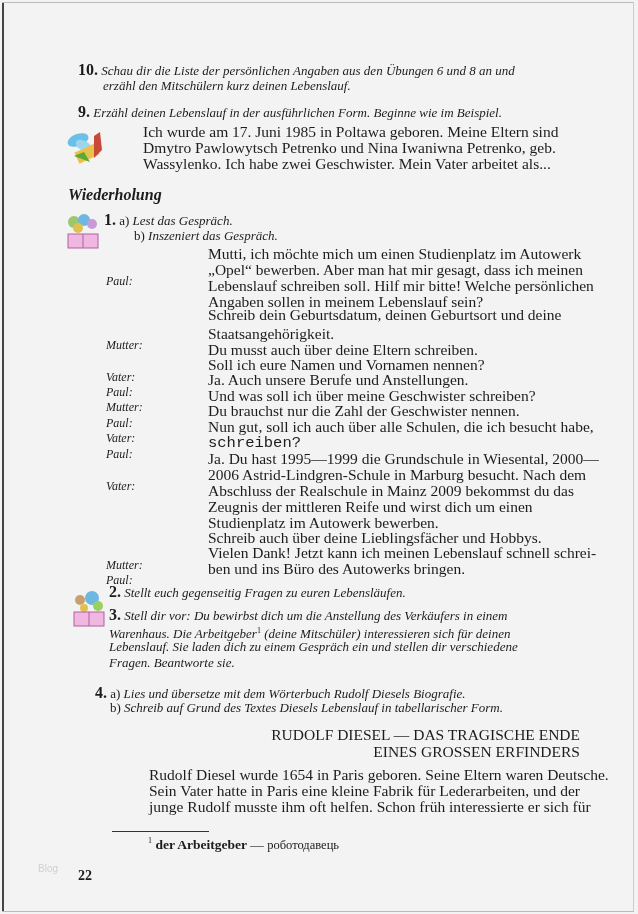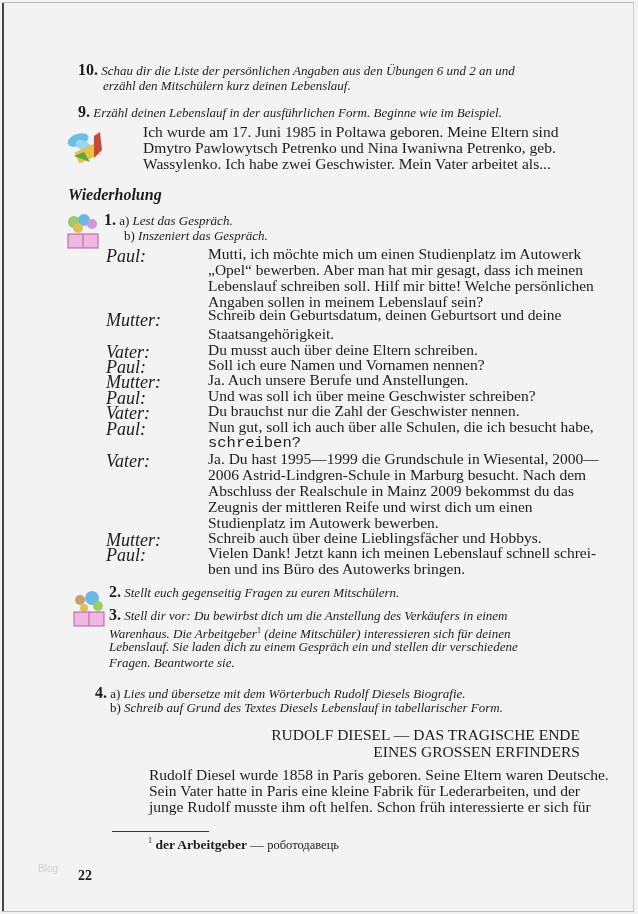--- a/index.html
+++ b/index.html
@@ -9,38 +9,38 @@
   }
   .frame-left { position:absolute; left:2px; top:2px; bottom:2px; width:2px; background:#444; }
   .frame-top { position:absolute; left:2px; right:4px; top:2px; height:1px; background:#bbb; }
   .frame-right { position:absolute; right:4px; top:2px; bottom:2px; width:1px; background:#ccc; }
   .frame-bottom { position:absolute; left:2px; right:4px; bottom:2px; height:1px; background:#bbb; }
   .page { position:absolute; left:0; top:0; width:638px; height:914px; font-family:"Liberation Serif", serif; }
   .abs { position:absolute; }
   .ex { font-size:13px; line-height:16px; font-style:italic; }
   .num { font-style:normal; font-weight:bold; font-size:16px; }
   .heading { font-size:16px; font-weight:bold; font-style:italic; }
-  .spk { position:absolute; font-style:italic; font-size:18px; }
+  .spk { position:absolute; font-style:italic; font-size:12px;margin-top:28px; }
   .line { position:absolute; font-size:15.5px; white-space:nowrap;margin-left:40px; }
   .title { font-size:15.5px; text-align:center; line-height:17px; }
   .icon { position:absolute; }
 </style>
 </head>
 <body>
 
 <div class="frame-left"></div>
 <div class="frame-top"></div>
 <div class="frame-right"></div>
 <div class="frame-bottom"></div>
 
 <div class="page">
 
   <div class="abs ex" style="left:78px; top:62px; width:520px;">
     <span class="num">10.</span>
-    <span>Schau dir die Liste der persönlichen Angaben aus den Übungen 6 und 2 an und</span>
+    <span>Schau dir die Liste der persönlichen Angaben aus den Übungen 6 und 8 an und</span>
   </div>
   <div class="abs ex" style="left:103px; top:78px;">erzähl den Mitschülern kurz deinen Lebenslauf.</div>
 
   <div class="abs ex" style="left:78px; top:104px; width:540px;">
     <span class="num">9.</span>
     <span>Erzähl deinen Lebenslauf in der ausführlichen Form. Beginne wie im Beispiel.</span>
   </div>
 
   <svg class="icon" style="left:64px; top:128px;" width="42" height="36" viewBox="0 0 42 36">
     <ellipse cx="14" cy="12" rx="11" ry="6" fill="#6cc0e8" transform="rotate(-20 14 12)"></ellipse>
@@ -63,21 +63,21 @@
     <circle cx="16" cy="16" r="5" fill="#e0c050"></circle>
     <rect x="6" y="22" width="30" height="14" fill="#f0b8e0" stroke="#b060a0" stroke-width="1"></rect>
     <line x1="21" y1="22" x2="21" y2="36" stroke="#b060a0" stroke-width="1"></line>
   </svg>
 
   <div class="abs ex" style="left:104px; top:212px;">
     <span class="num">1.</span>
     <span style="font-style:normal;">a)</span>
     <span>Lest das Gespräch.</span>
   </div>
-  <div class="abs ex" style="left:104px; top:228px;padding-left:20px;">
+  <div class="abs ex" style="left:114px; top:228px;padding-left:20px;">
     <span style="font-style:normal;">b)</span>
     <span>Inszeniert das Gespräch.</span>
   </div>
 
   <div>
     <span class="spk" style="left:106px; top:246px;">Paul:</span>
     <span class="line" style="left:168px; top:245px;">Mutti, ich möchte mich um einen Studienplatz im Autowerk</span>
     <span class="line" style="left:168px; top:261px;">„Opel“ bewerben. Aber man hat mir gesagt, dass ich meinen</span>
     <span class="line" style="left:168px; top:277px;">Lebenslauf schreiben soll. Hilf mir bitte! Welche persönlichen</span>
     <span class="line" style="left:168px; top:293px;">Angaben sollen in meinem Lebenslauf sein?</span>
@@ -124,21 +124,21 @@
     <circle cx="10" cy="12" r="5" fill="#c8a070"></circle>
     <circle cx="22" cy="10" r="7" fill="#6cb8e0"></circle>
     <circle cx="28" cy="18" r="5" fill="#9ad060"></circle>
     <circle cx="14" cy="20" r="4" fill="#e0c050"></circle>
     <rect x="4" y="24" width="30" height="14" fill="#f0b8e0" stroke="#b060a0" stroke-width="1"></rect>
     <line x1="19" y1="24" x2="19" y2="38" stroke="#b060a0" stroke-width="1"></line>
   </svg>
 
   <div class="abs ex" style="left:109px; top:584px;">
     <span class="num">2.</span>
-    <span>Stellt euch gegenseitig Fragen zu euren Mitschülern.</span>
+    <span>Stellt euch gegenseitig Fragen zu euren Lebensläufen.</span>
   </div>
 
   <div class="abs ex" style="left:109px; top:607px; white-space:nowrap;">
     <span class="num">3.</span>
     <span>Stell dir vor: Du bewirbst dich um die Anstellung des Verkäufers in einem</span>
   </div>
   <div class="abs ex" style="left:109px; top:623px; white-space:nowrap;">
     <span>Warenhaus. Die Arbeitgeber</span><sup style="font-size:8px; font-style:normal;">1</sup>
     <span>(deine Mitschüler) interessieren sich für deinen</span>
   </div>
@@ -153,21 +153,21 @@
   <div class="abs ex" style="left:110px; top:700px;">
     <span style="font-style:normal;">b)</span>
     <span>Schreib auf Grund des Textes Diesels Lebenslauf in tabellarischer Form.</span>
   </div>
 
   <div class="abs title" style="left:110px; top:726px; width:470px;text-align:right;">
     <div>RUDOLF DIESEL — DAS TRAGISCHE ENDE</div>
     <div>EINES GROSSEN ERFINDERS</div>
   </div>
 
-  <div class="line" style="left:109px; top:766px;">Rudolf Diesel wurde 1858 in Paris geboren. Seine Eltern waren Deutsche.</div>
+  <div class="line" style="left:109px; top:766px;">Rudolf Diesel wurde 1654 in Paris geboren. Seine Eltern waren Deutsche.</div>
   <div class="line" style="left:109px; top:782px;">Sein Vater hatte in Paris eine kleine Fabrik für Lederarbeiten, und der</div>
   <div class="line" style="left:109px; top:798px;">junge Rudolf musste ihm oft helfen. Schon früh interessierte er sich für</div>
 
   <div class="abs" style="left:112px; top:831px; width:97px; height:1px; background:#333;"></div>
   <div class="abs" style="left:148px; top:836px; font-size:13.5px;">
     <sup style="font-size:8px;">1</sup>
     <b>der Arbeitgeber</b>
     <span>—</span>
     <span style="font-size:12.5px;">роботодавець</span>
   </div>

